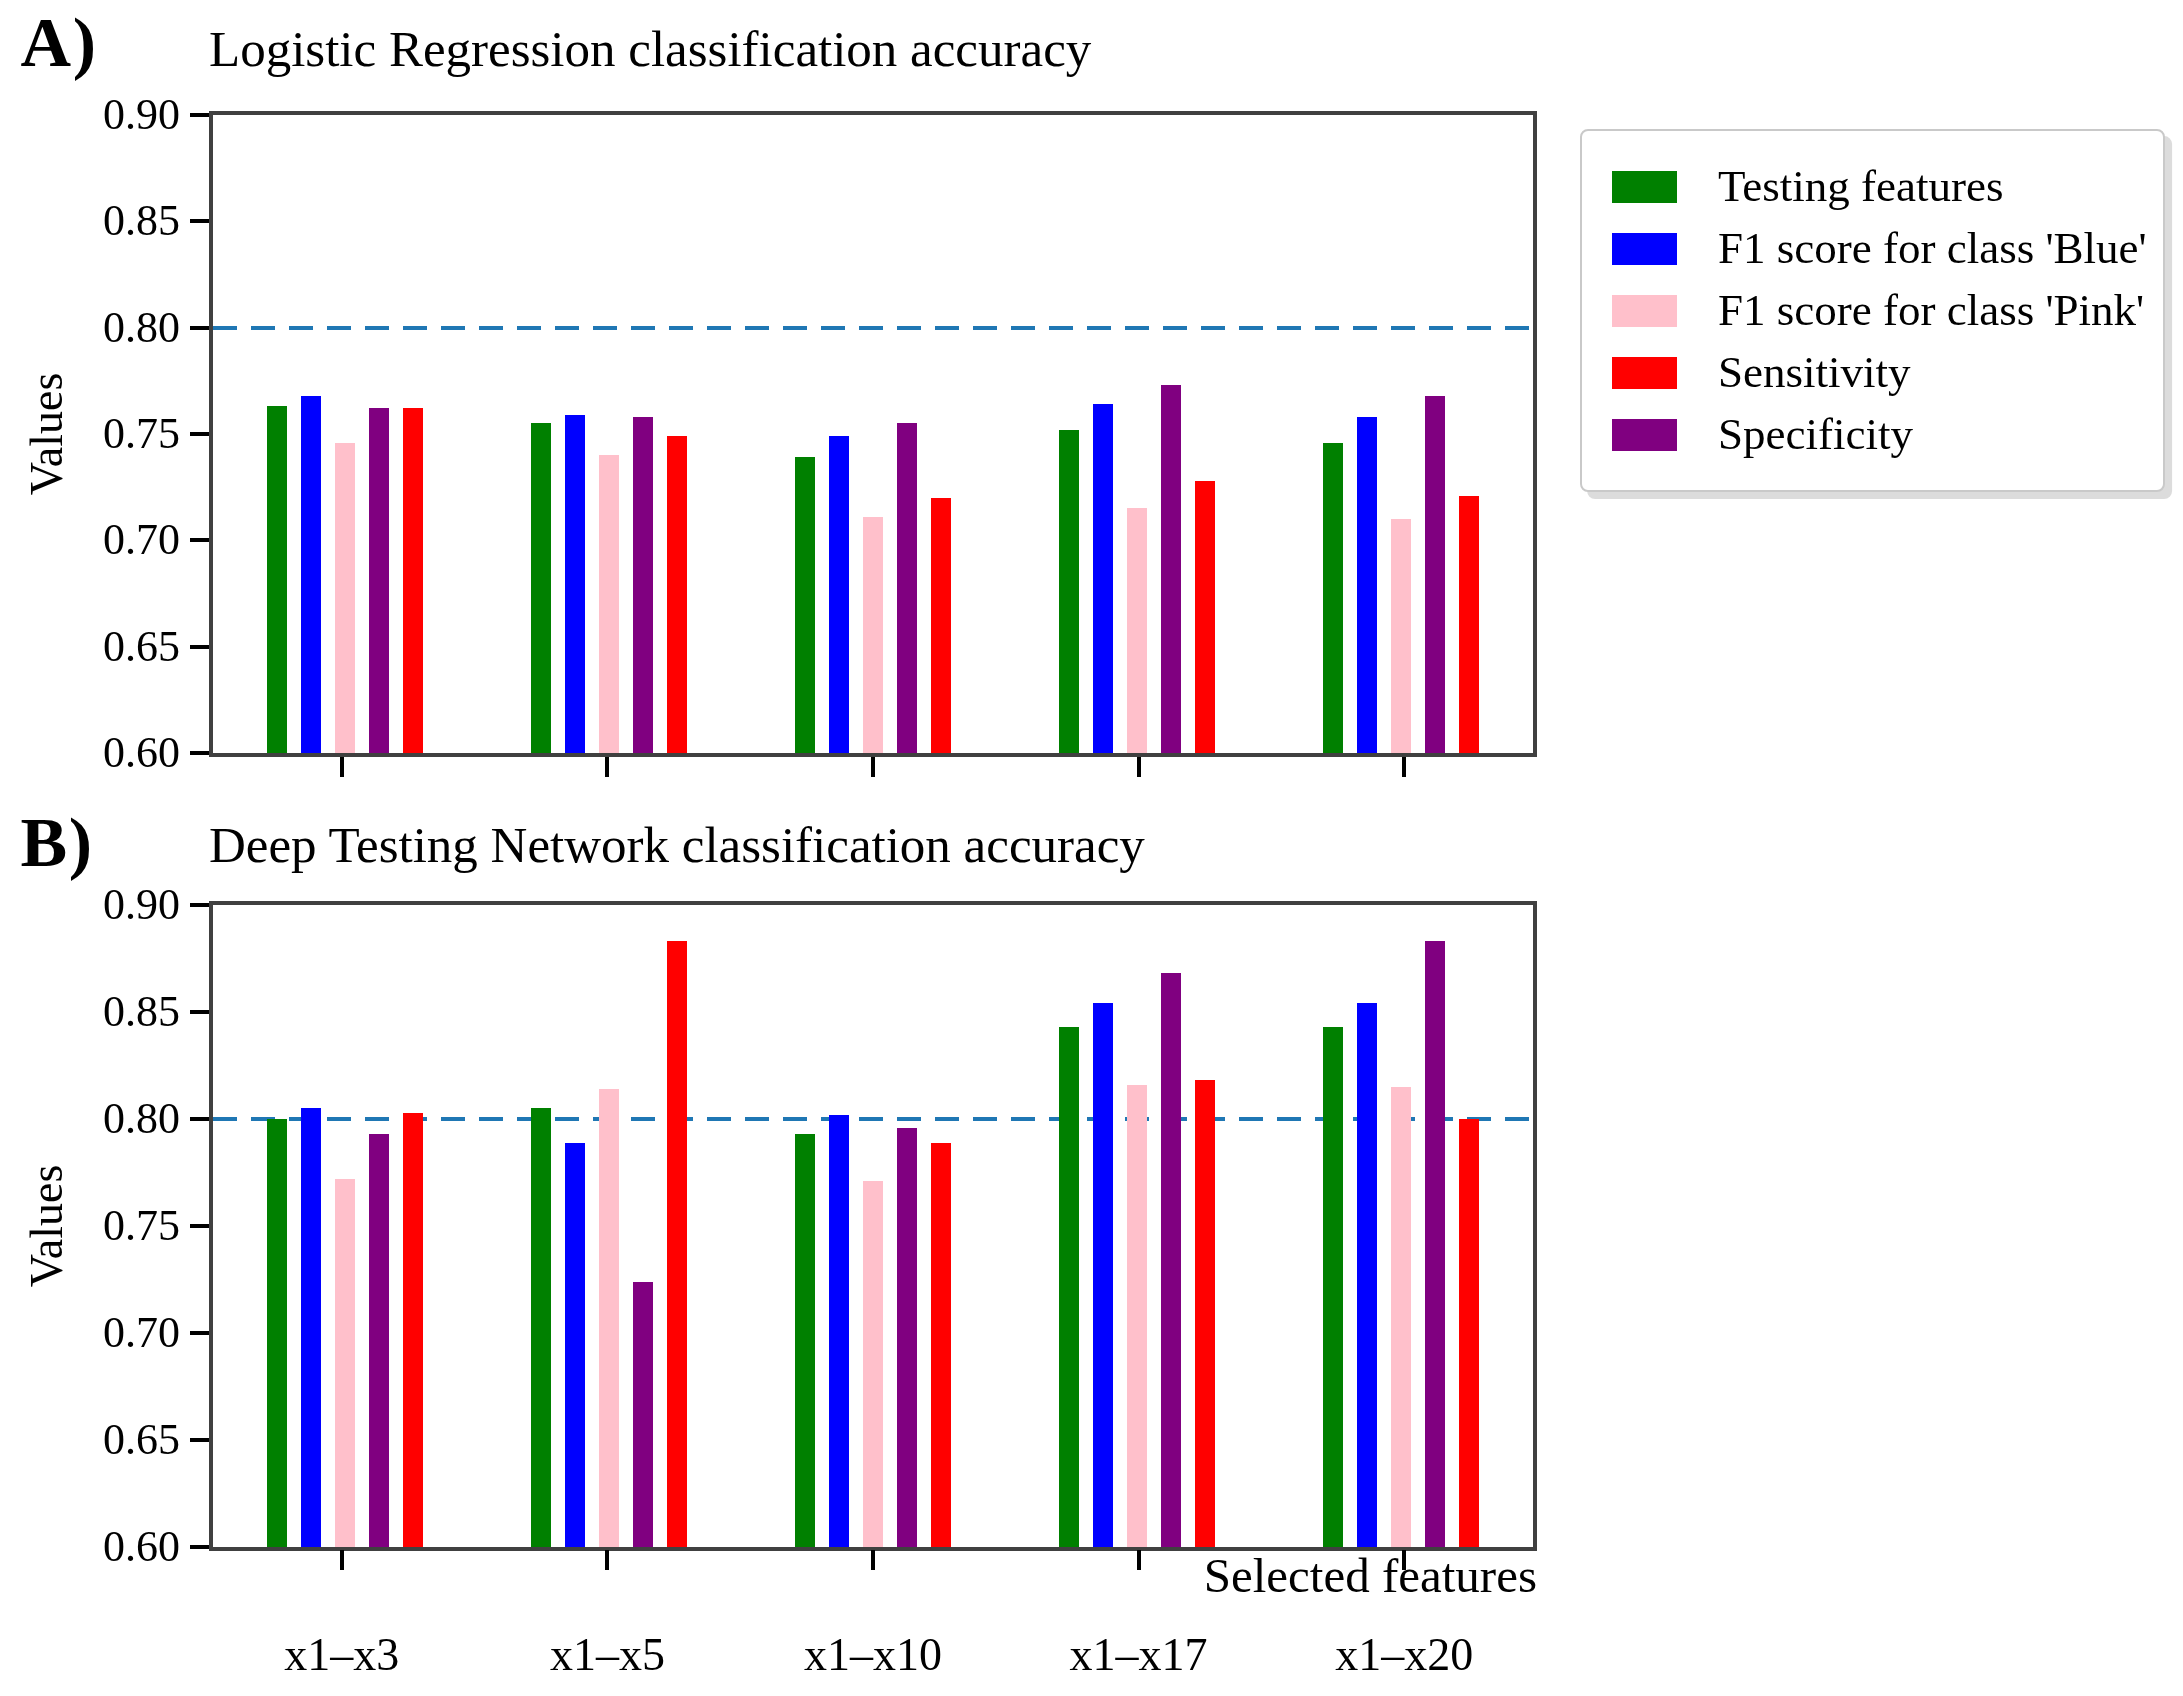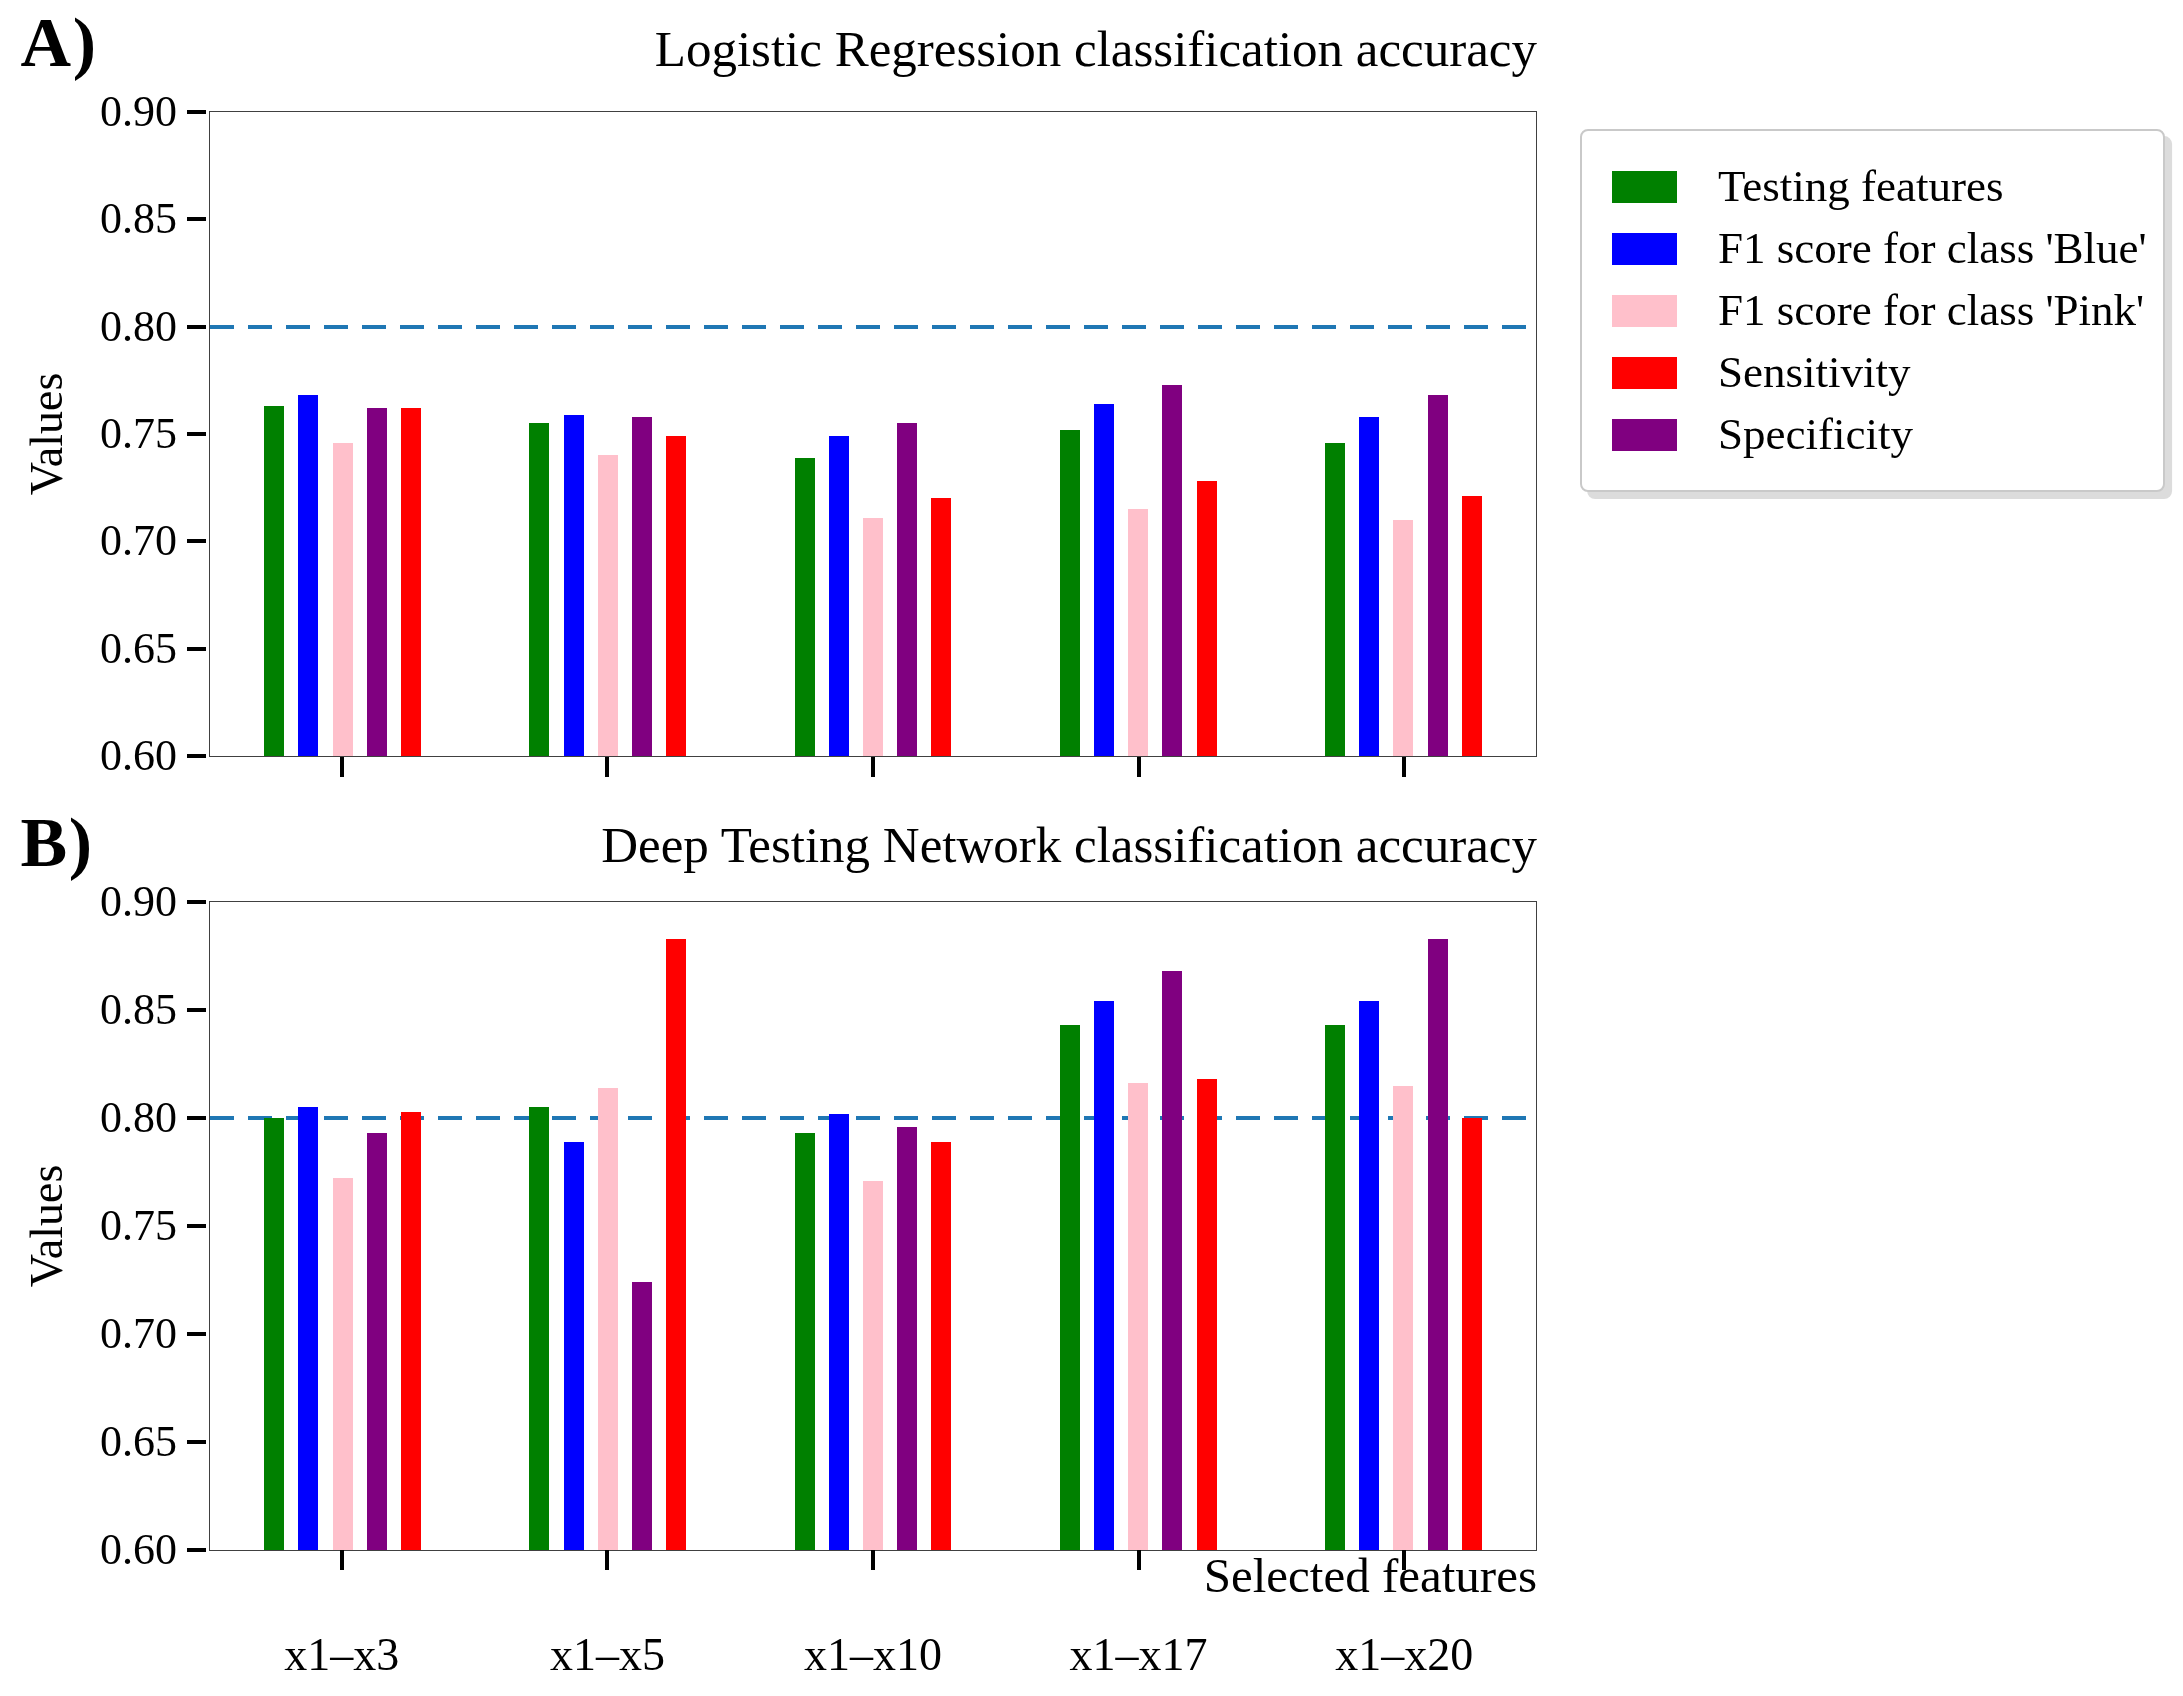--- a/index.html
+++ b/index.html
@@ -13,35 +13,35 @@
   }
   .panel-label{
     position:absolute;left:20.5px;
     font-size:70px;font-weight:bold;line-height:1;
     letter-spacing:1.6px;
   }
   #panel-a-label{top:8px;}
   #panel-b-label{top:808px;}
   .chart-title{
     position:absolute;left:209px;width:1328px;
-    text-align:right;font-size:51px;line-height:1.1;
+    text-align:left;font-size:51px;line-height:1.1;
     white-space:nowrap;
   }
   #title-a{top:20.5px;}
   #title-b{top:817px;}
   .ylabel{
     position:absolute;left:46px;
     font-size:46px;white-space:nowrap;
     transform:translate(-50%,-50%) rotate(-90deg);
   }
   #ylabel-a{top:434px;}
   #ylabel-b{top:1226px;}
   .plot{
     position:absolute;left:209px;width:1328px;
-    border:1px solid #404040;box-sizing:border-box;
+    border:4px solid #404040;box-sizing:border-box;
     background:#fff;
   }
   #plot-a{top:111px;height:646px;}
   #plot-b{top:901px;height:650px;}
   .plot-inner{position:absolute;inset:0;}
   .ref-line{
     position:absolute;left:0;right:0;height:4px;
     transform:translateY(-50%);
     background:repeating-linear-gradient(to right,#1f77b4 0 24px,rgba(255,255,255,0) 24px 38px);
   }

